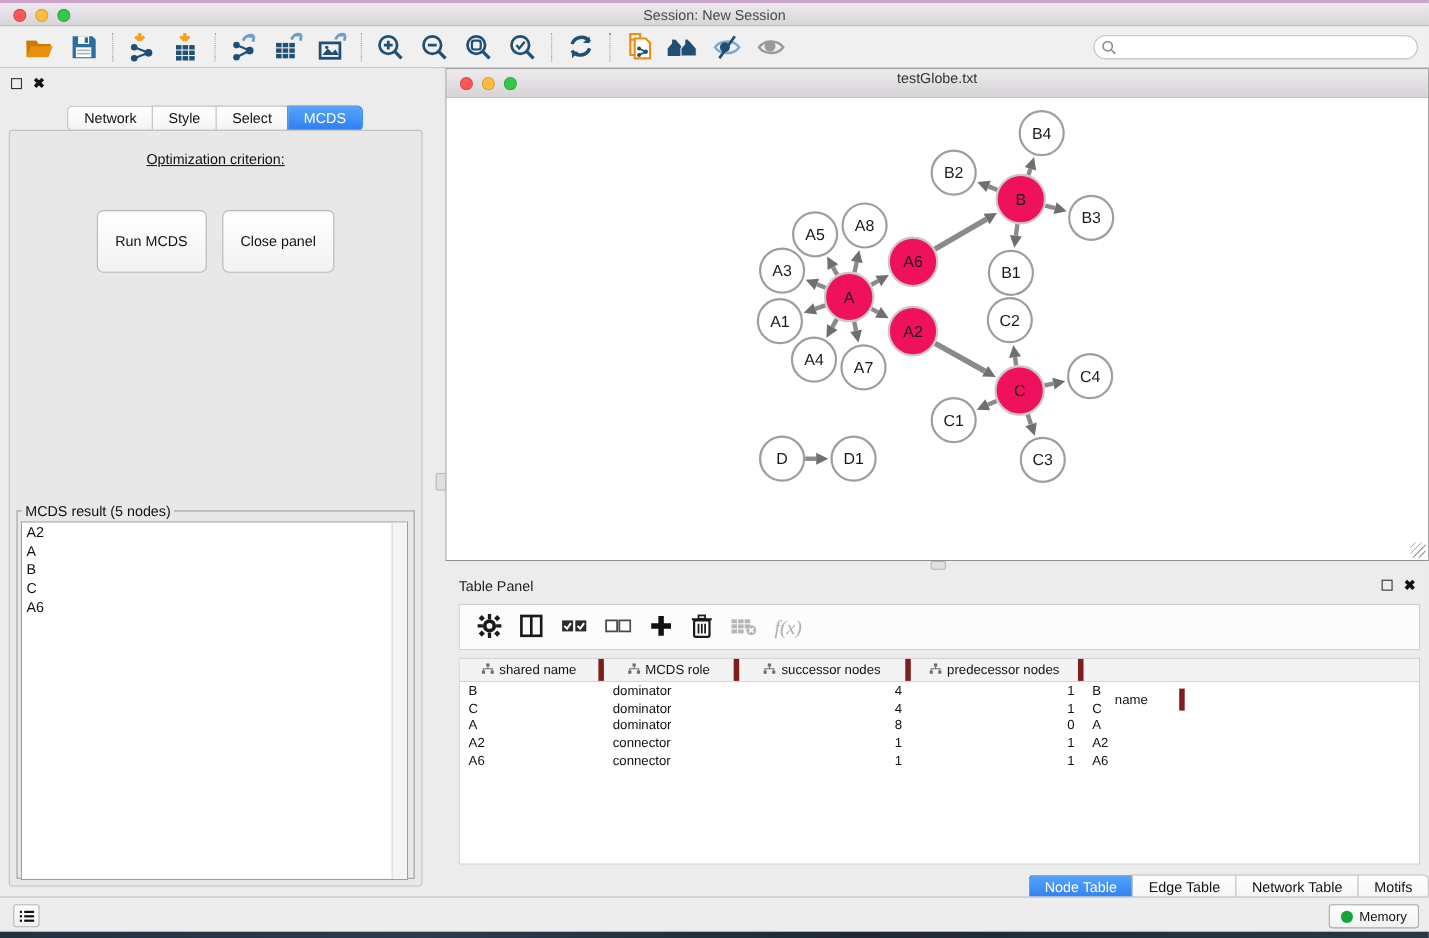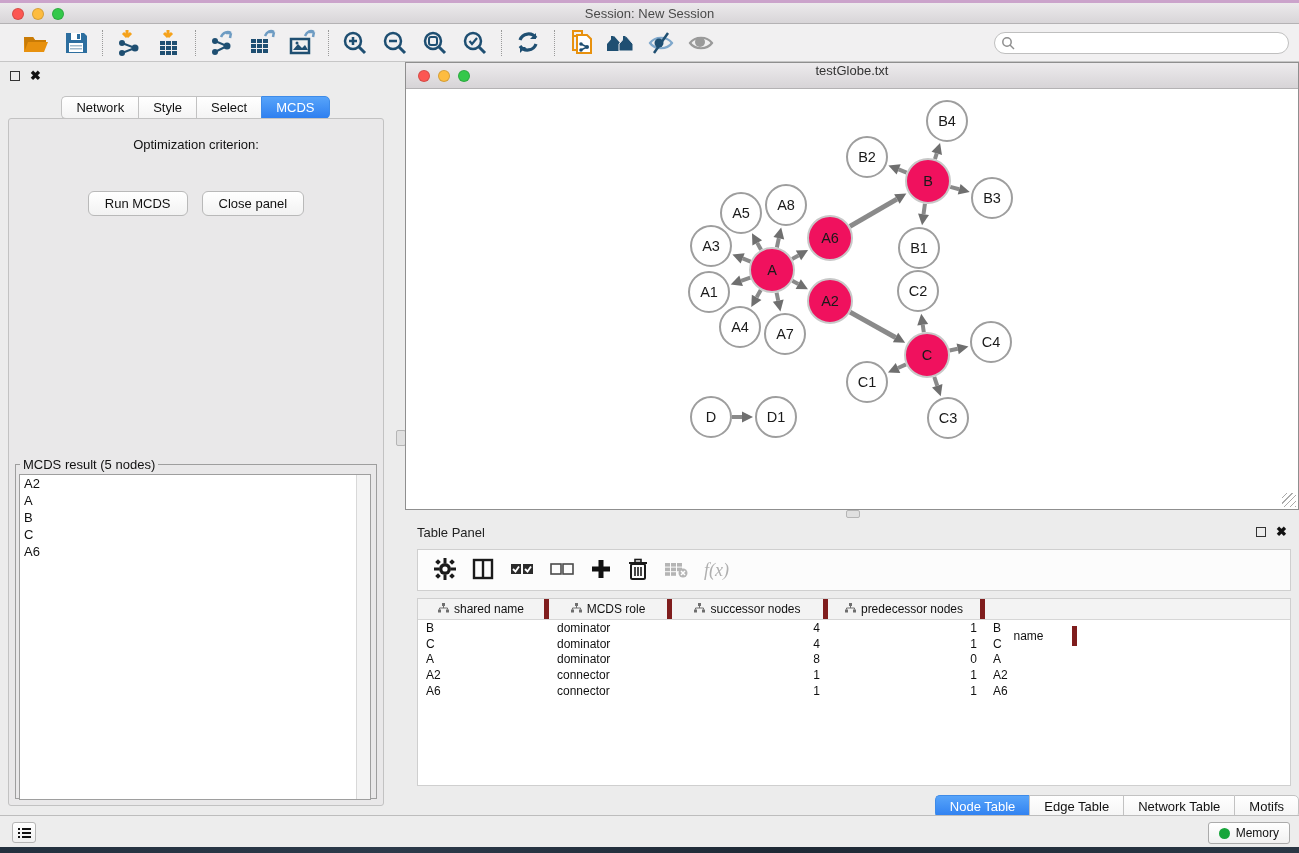--- a/index.html
+++ b/index.html
@@ -33,32 +33,32 @@
   .panel-head .ptitle { font-size:13px; color:#222; flex:1; }
   .mini-float { width:10px; height:10px; border:1.5px solid #333; margin-right:10px; }
   .mini-close { font-size:13px; font-weight:bold; color:#111; line-height:10px; }
   .seg-tabs { display:flex; justify-content:center; margin-top:6px; }
   .seg { border:1px solid #C2C2C2; background:linear-gradient(#FFFFFF,#F4F4F4);
     padding:3px 14px; font-size:13px; color:#111; border-right:none; }
   .seg:first-child { border-radius:5px 0 0 5px; }
   .seg:last-child { border-radius:0 5px 5px 0; border-right:1px solid #C2C2C2; }
   .seg.active { background:linear-gradient(#57A4FA,#2E7FF0); color:#FFF; border-color:#3E8BE8; }
   .cp-content { position:absolute; left:8px; top:56px; width:376px; height:688px;
-    border:1px solid #C2C2C2; border-radius:3px; background:#E9E8E9; }
+    border:1px solid #C2C2C2; border-radius:3px; background:#E9E8E9;text-decoration:underline; }
   .opt-label { text-align:center; margin-top:18px; font-size:13px; color:#111; }
   .dropdown { position:absolute; left:34px; top:38px; width:314px; height:24px; background:#FFF;
     border:1px solid #ABABAB; border-radius:4px; display:flex; align-items:center; }
   .dropdown .dval { flex:1; padding-left:8px; font-size:13px; color:#111; white-space:nowrap; }
   .dd-stepper { width:20px; height:22px; border-radius:3px; margin-right:1px;
     background:linear-gradient(#6FB0F9,#3A84F1); display:flex; flex-direction:column; align-items:center; justify-content:center; gap:2px; }
   .tri-up { width:0; height:0; border-left:4px solid transparent; border-right:4px solid transparent; border-bottom:5px solid #FFF; }
   .tri-down { width:0; height:0; border-left:4px solid transparent; border-right:4px solid transparent; border-top:5px solid #FFF; }
   .cp-buttons { position:absolute; top:72px; width:100%; display:flex; justify-content:center; gap:14px; }
   .mac-btn { background:linear-gradient(#FFFFFF,#F2F2F2); border:1px solid #B9B9B9; border-radius:6px;
-    padding:4px 16px; font-size:13px; color:#111; }
+    padding:20px 16px; font-size:13px; color:#111; }
   .result-box { position:absolute; left:6px; top:338px; width:362px; height:342px;
     border:1px solid #9E9E9E; background:#E9E8E9; padding:0; }
   .result-box legend { font-size:13px; color:#111; margin-left:4px; padding:0 3px; }
   .result-list { position:absolute; left:3px; top:2px; width:352px; height:326px; background:#FFF;
     border:1px solid #9E9E9E; overflow:hidden; }
   .result-list .ritem { font-size:13px; padding:1px 0 1px 4px; line-height:15px; color:#111; }
   .rscroll { position:absolute; right:0; top:0; width:14px; height:100%; background:#F4F4F4; border-left:1px solid #D8D8D8; }
 
   
   .vdivider-grip { position:absolute; left:396px; top:430px; width:10px; height:16px;

